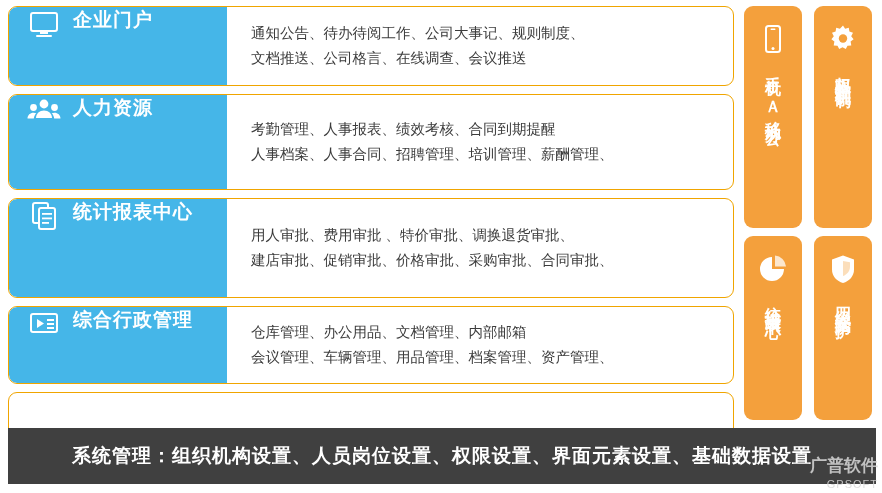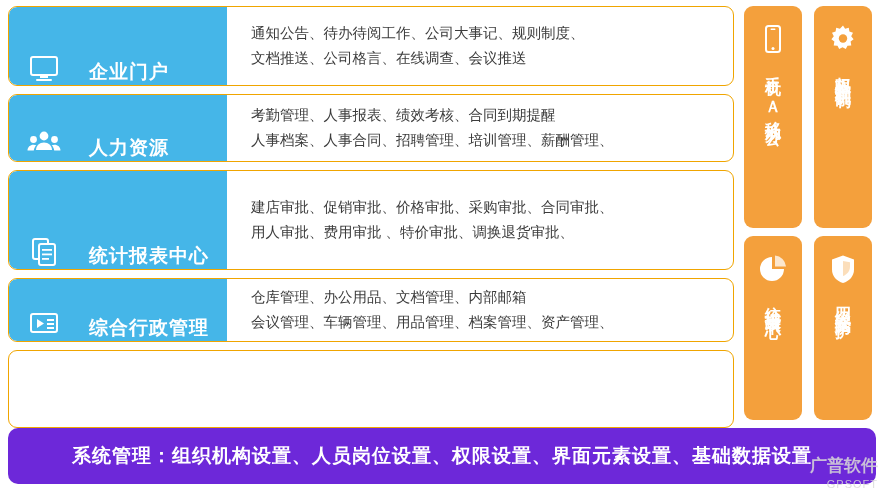--- a/index.html
+++ b/index.html
@@ -33,22 +33,22 @@
     border-radius: 9px;
     background: #ffffff;
     overflow: hidden;
     box-sizing: border-box;
   }
   .row-label {
     width: 218px;
     flex: 0 0 218px;
     background: #45b6e8;
     display: flex;
-    align-items: flex-end;
-    gap: 28px;
+    align-items: flex-start;
+    gap: 12px;
     padding-left: 18px;
     box-sizing: border-box;
     border-radius: 8px 0 0 8px;
   }
   .row-label .ico {
     width: 34px;
     height: 34px;
     flex: 0 0 34px;
     display: flex;
     align-items: center;
@@ -68,23 +68,23 @@
     flex-direction: column;
     justify-content: center;
   }
   .row-body .line {
     color: #3c3c3c;
     font-size: 14.5px;
     line-height: 25px;
     white-space: nowrap;
   }
   .h1 { height: 80px; }
-  .h2 { height: 68px; }
+  .h2 { height: 96px; }
   .h3 { height: 100px; }
-  .h4 { height: 64px; }
+  .h4 { height: 78px; }
   .h5 { height: 78px; }
 
   
   .side {
     position: absolute;
     top: 6px;
     left: 744px;
     width: 132px;
     height: 414px;
   }
@@ -121,22 +121,22 @@
   .sc-report { left: 0px;  top: 230px; height: 184px; background: #f4a03c; }
   .sc-secure { left: 70px; top: 230px; height: 184px; background: #f4a03c; }
 
   
   .bottom {
     position: absolute;
     left: 8px;
     top: 428px;
     width: 868px;
     height: 56px;
-    background: #6d28d9;
-    border-radius: 10px;
+    background: #404040;
+    border-radius: 0;
     display: flex;
     align-items: center;
     justify-content: center;
     box-sizing: border-box;
   }
   .bottom .btxt {
     color: #ffffff;
     font-size: 19px;
     font-weight: bold;
     letter-spacing: 1px;
@@ -215,22 +215,22 @@
             <rect x="5" y="3" width="15" height="20" rx="2" fill="none" stroke="#ffffff" stroke-width="2"></rect>
             <rect x="11" y="8" width="16" height="21" rx="2" fill="#45b6e8" stroke="#ffffff" stroke-width="2"></rect>
             <rect x="14" y="13" width="10" height="1.8" fill="#ffffff"></rect>
             <rect x="14" y="17.5" width="10" height="1.8" fill="#ffffff"></rect>
             <rect x="14" y="22" width="7" height="1.8" fill="#ffffff"></rect>
           </svg>
         </span>
         <span class="txt">统计报表中心</span>
       </div>
       <div class="row-body">
+        <div class="line">用人审批、费用审批 、特价审批、调换退货审批、</div>
         <div class="line">建店审批、促销审批、价格审批、采购审批、合同审批、</div>
-        <div class="line">用人审批、费用审批 、特价审批、调换退货审批、</div>
       </div>
     </div>
 
     <div class="row h4">
       <div class="row-label">
         <span class="ico">
           <svg width="32" height="32" viewBox="0 0 32 32">
             <rect x="3" y="6" width="26" height="18" rx="2" fill="none" stroke="#ffffff" stroke-width="2"></rect>
             <polygon points="9,20 9,11 16,15.5" fill="#ffffff"></polygon>
             <rect x="19" y="11" width="7" height="2" fill="#ffffff"></rect>

